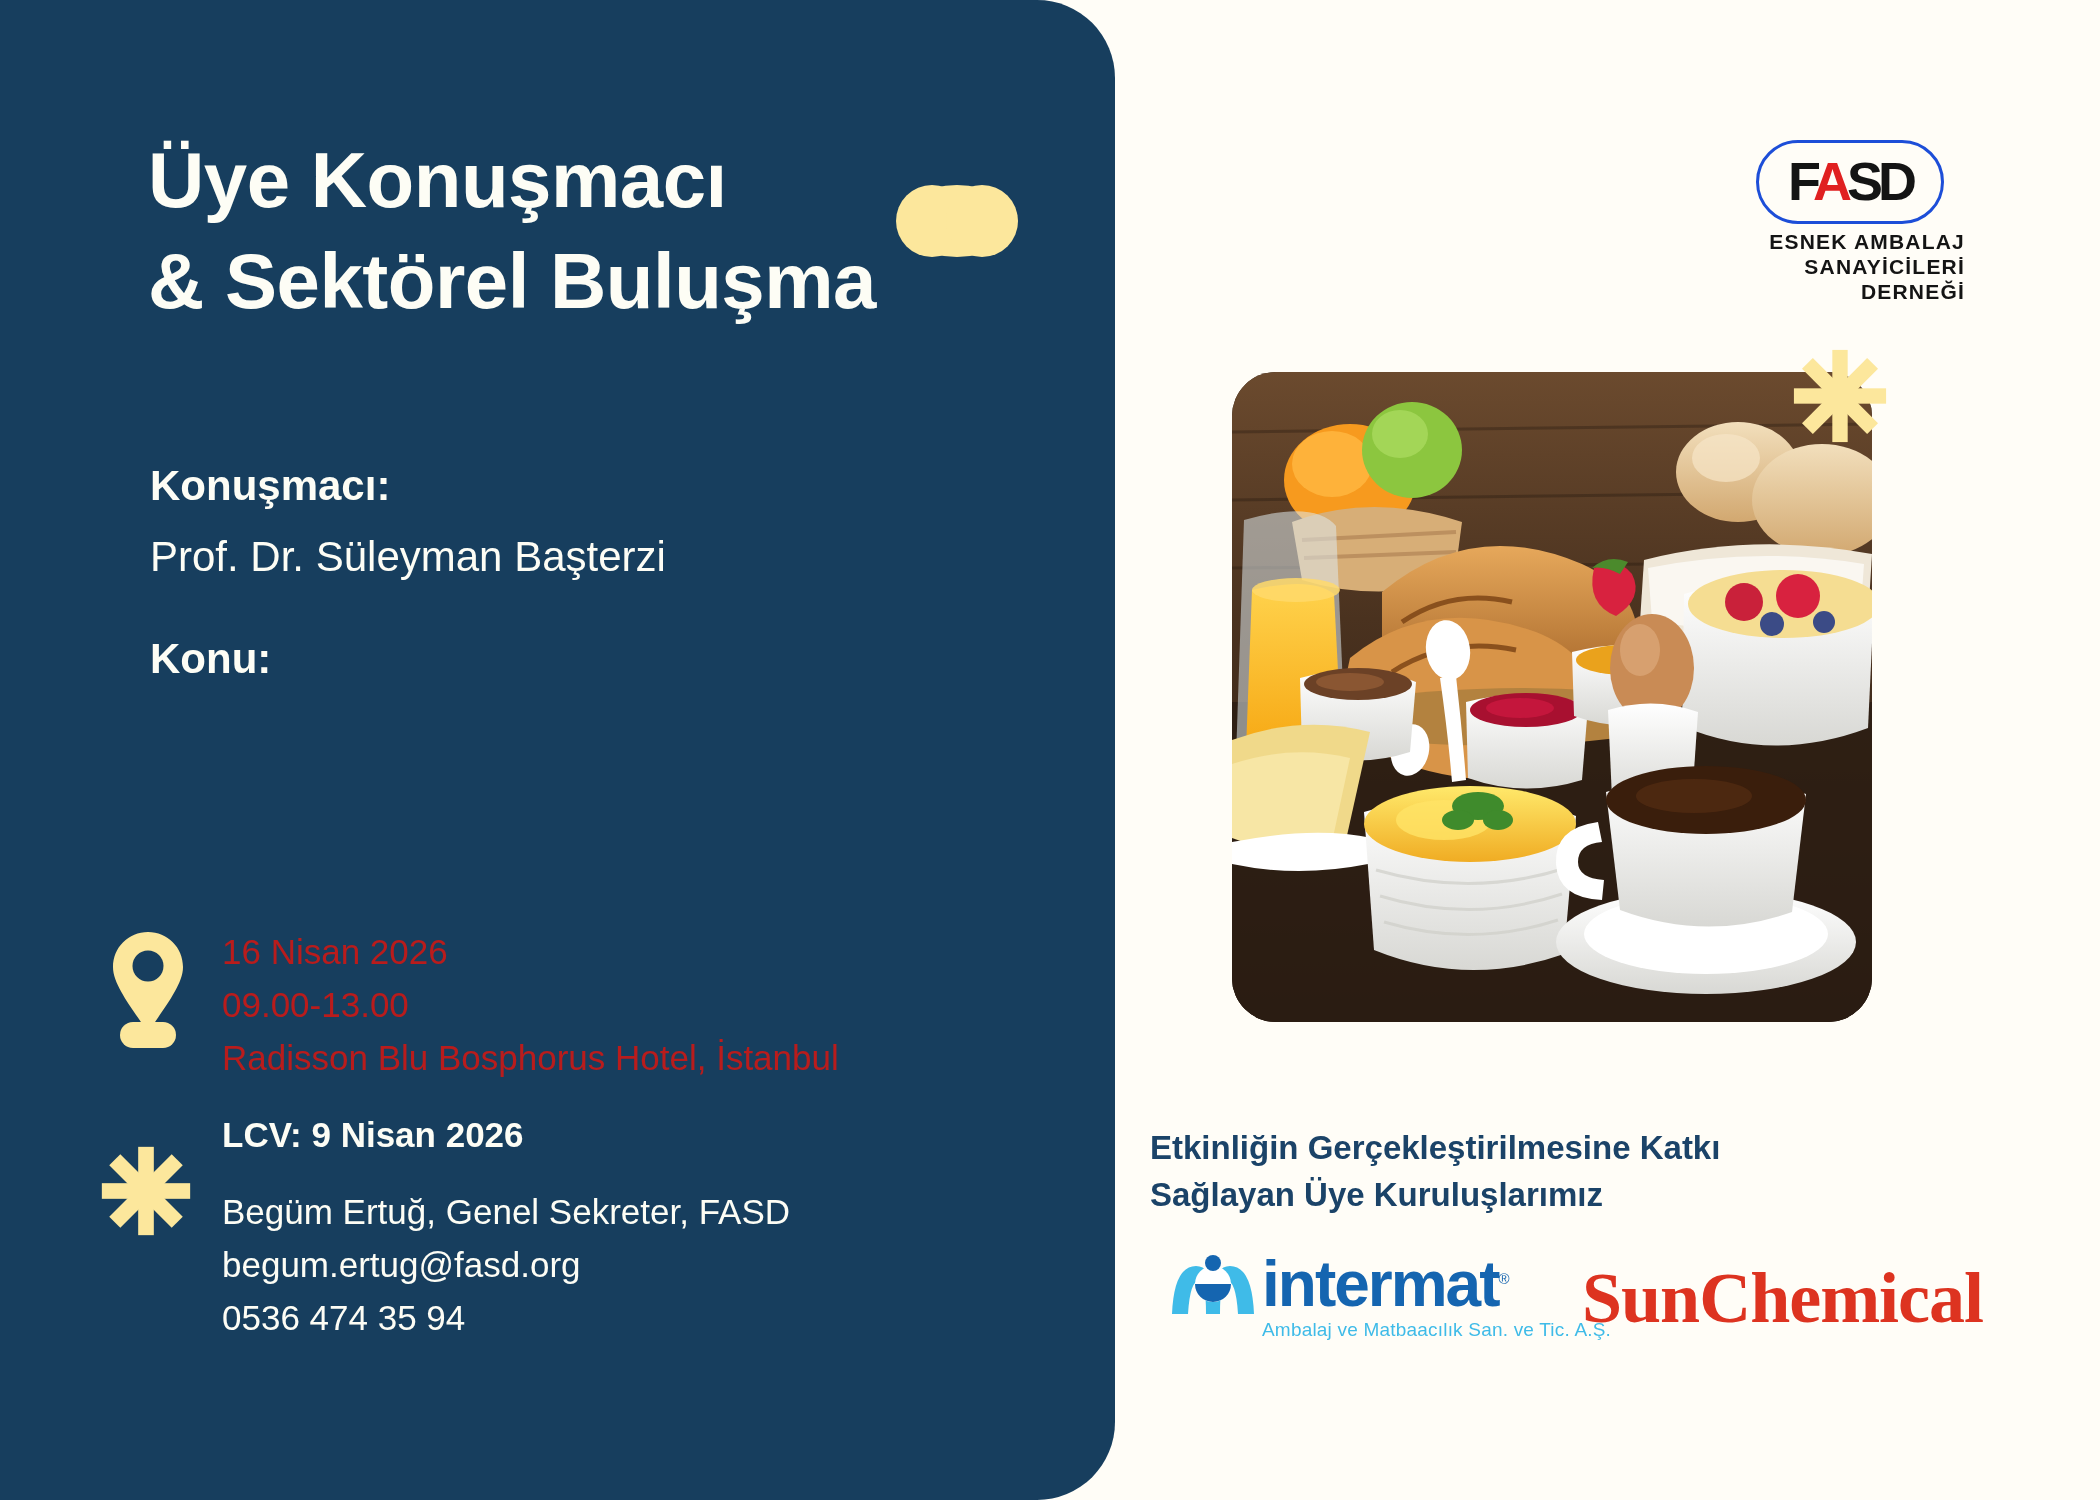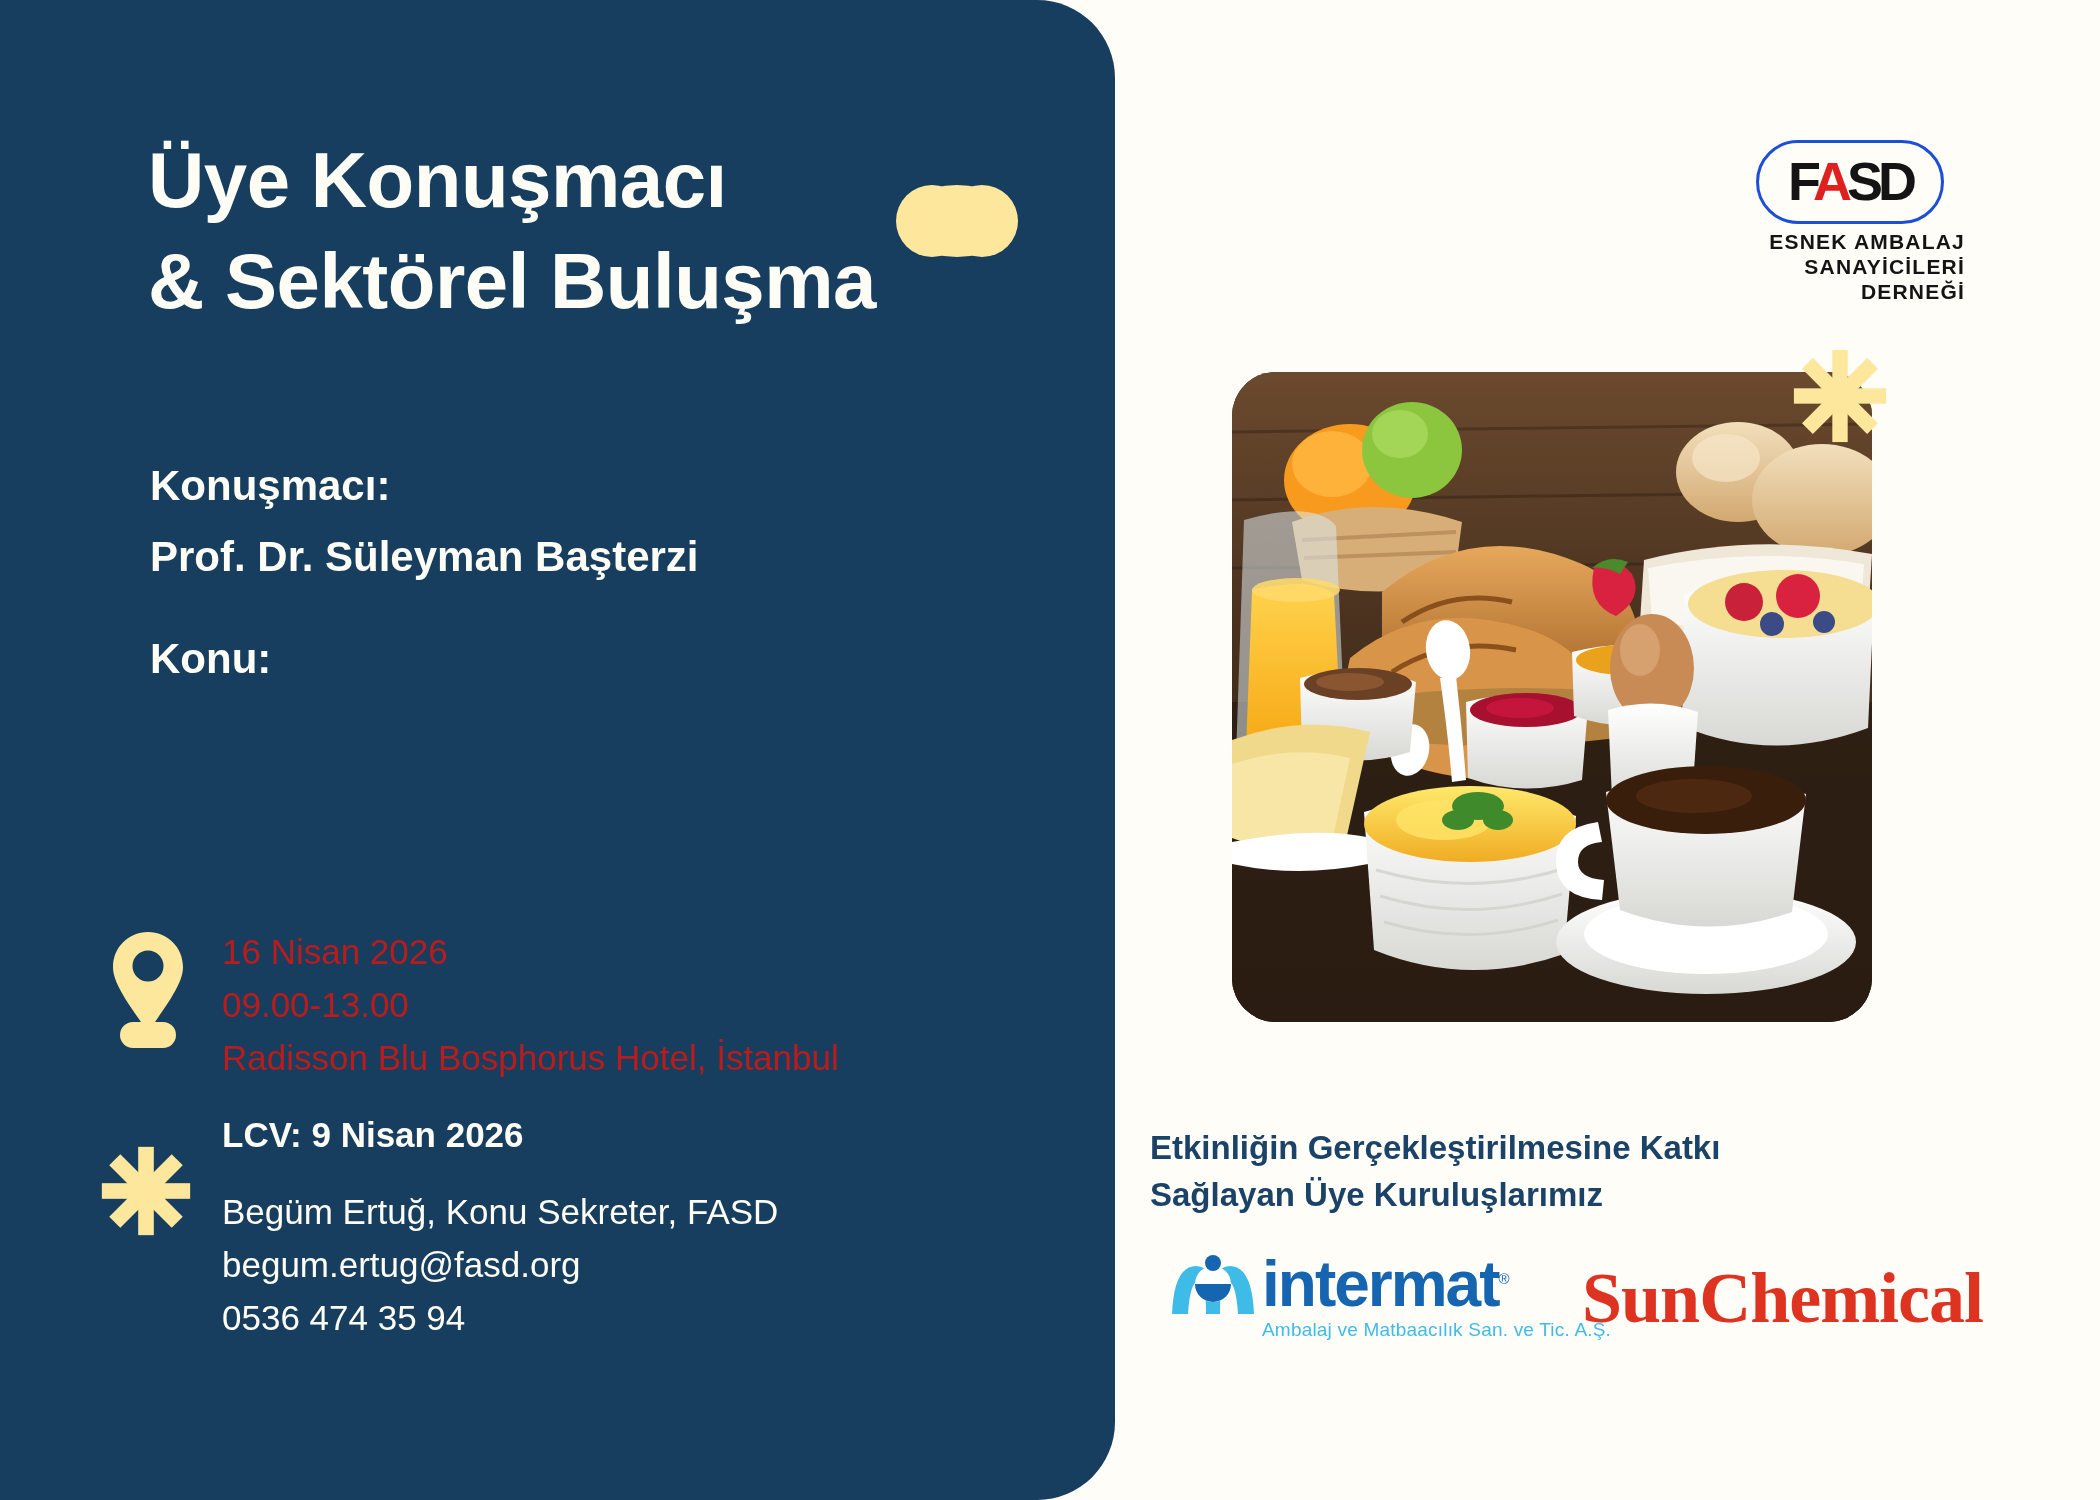--- a/index.html
+++ b/index.html
@@ -72,21 +72,21 @@
     color: #fdfdf5;
     font-size: 42px;
     font-weight: 700;
     letter-spacing: 0px;
   }
   .val {
     position: absolute;
     left: 150px;
     color: #fdfdf5;
     font-size: 42px;
-    font-weight: 700;
+    font-weight: 400;
     line-height: 1.30;
   }
   #lbl-speaker { top: 462px; }
   #val-speaker { top: 530px; }
   #lbl-topic   { top: 635px; }
   #val-topic   { top: 703px; }
 
   
   .pin-icon {
     position: absolute;
@@ -284,21 +284,21 @@
       <g fill="#fce79c">
         <rect x="41.5" y="2" width="17" height="96"></rect>
         <rect x="41.5" y="2" width="17" height="96" transform="rotate(90 50 50)"></rect>
         <rect x="41.5" y="2" width="17" height="96" transform="rotate(45 50 50)"></rect>
         <rect x="41.5" y="2" width="17" height="96" transform="rotate(135 50 50)"></rect>
       </g>
     </svg>
   </div>
   <div class="rsvp-head">LCV: 9 Nisan 2026</div>
   <div class="rsvp-lines">
-    <div>Begüm Ertuğ, Konu Sekreter, FASD</div>
+    <div>Begüm Ertuğ, Genel Sekreter, FASD</div>
     <div>begum.ertug@fasd.org</div>
     <div>0536 474 35 94</div>
   </div>
 
   <div class="fasd-logo">
     <div class="fasd-mark">
       <div class="fasd-letters"><span>F</span><span class="red">A</span><span>SD</span></div>
     </div>
     <div class="fasd-sub">
       <div>ESNEK AMBALAJ</div>

